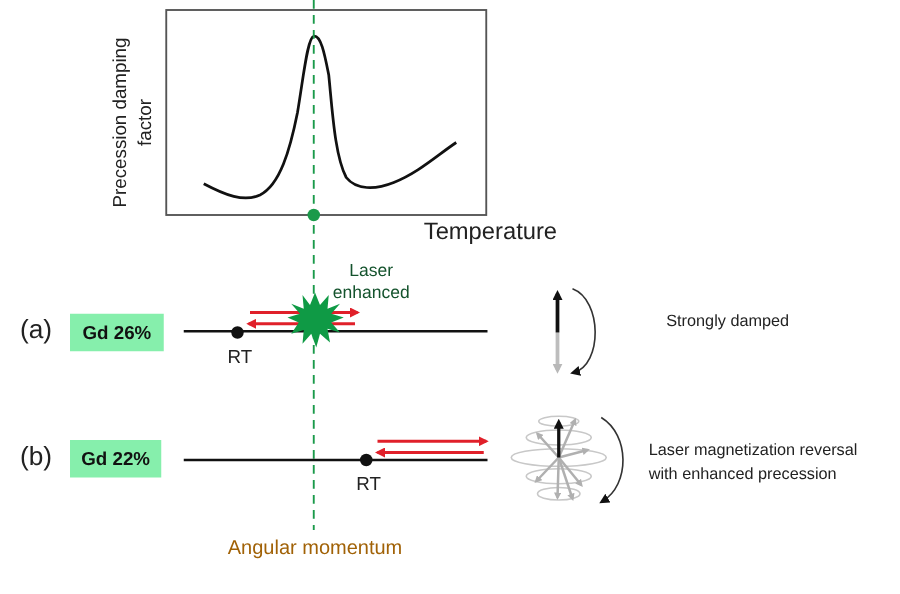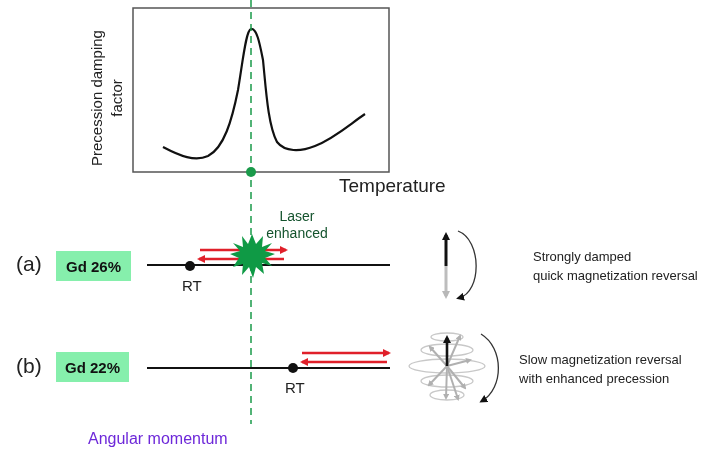--- a/index.html
+++ b/index.html
@@ -10,21 +10,21 @@
                justify-content: center; font-weight: bold; font-size: 15px; color: #111;
                font-family: "Liberation Sans", "DejaVu Sans", sans-serif; }
   .row-tag { position: absolute; font-size: 21px; color: #222;
              font-family: "Liberation Sans", "DejaVu Sans", sans-serif; }
   .desc { position: absolute; font-size: 13px; line-height: 19px; color: #222;
           font-family: "Liberation Sans", "DejaVu Sans", sans-serif; white-space: nowrap; }
   .rt { position: absolute; font-size: 15px; color: #222;
         font-family: Liberation Sans, sans-serif; }
   .laser { position: absolute; font-size: 14px; line-height: 17px; color: #14532d; text-align: center;
            font-family: Liberation Sans, sans-serif; }
-  .bottom-caption { position: absolute; left: 88px; width: 300px; color: #6d28d9;
+  .bottom-caption { position: absolute; left: 102px; width: 300px; text-align: center; color: #a16207;
                     font-size: 16px; line-height: 22px;
                     font-family: "Liberation Sans", "DejaVu Sans", sans-serif; }
   .xlabel { position: absolute; font-size: 19px; color: #222;
             font-family: "Liberation Sans", "DejaVu Sans", sans-serif; }
   .ylabel { position: absolute; left: 27px; top: 78px; width: 160px; transform: rotate(-90deg);
             transform-origin: center center; text-align: center; font-size: 15px; line-height: 20px;
             color: #222; font-family: "Liberation Sans", "DejaVu Sans", sans-serif; }
 </style>
 </head>
 <body>
@@ -97,26 +97,25 @@
 <div class="laser" style="left:266px; top:208px; width:62px;">
   <div>Laser</div>
   <div>enhanced</div>
 </div>
 
 <div class="row-tag" style="left:16px; top:252px;">(a)</div>
 <div class="label-box" style="left:56px; top:251px; width:75px; height:30px;">Gd 26%</div>
 <div class="rt" style="left:182px; top:277px;">RT</div>
 <div class="desc" style="left:533px; top:247px;">
   <div>Strongly damped</div>
-  <div>quick magnetization reversal</div>
 </div>
 
 <div class="row-tag" style="left:16px; top:354px;">(b)</div>
 <div class="label-box" style="left:56px; top:352px; width:73px; height:30px;">Gd 22%</div>
 <div class="rt" style="left:285px; top:379px;">RT</div>
 <div class="desc" style="left:519px; top:350px;">
-  <div>Slow magnetization reversal</div>
+  <div>Laser magnetization reversal</div>
   <div>with enhanced precession</div>
 </div>
 
 <div class="bottom-caption" style="top:428px;">
   <div>Angular momentum</div>
 </div>
 
 </body></html>

